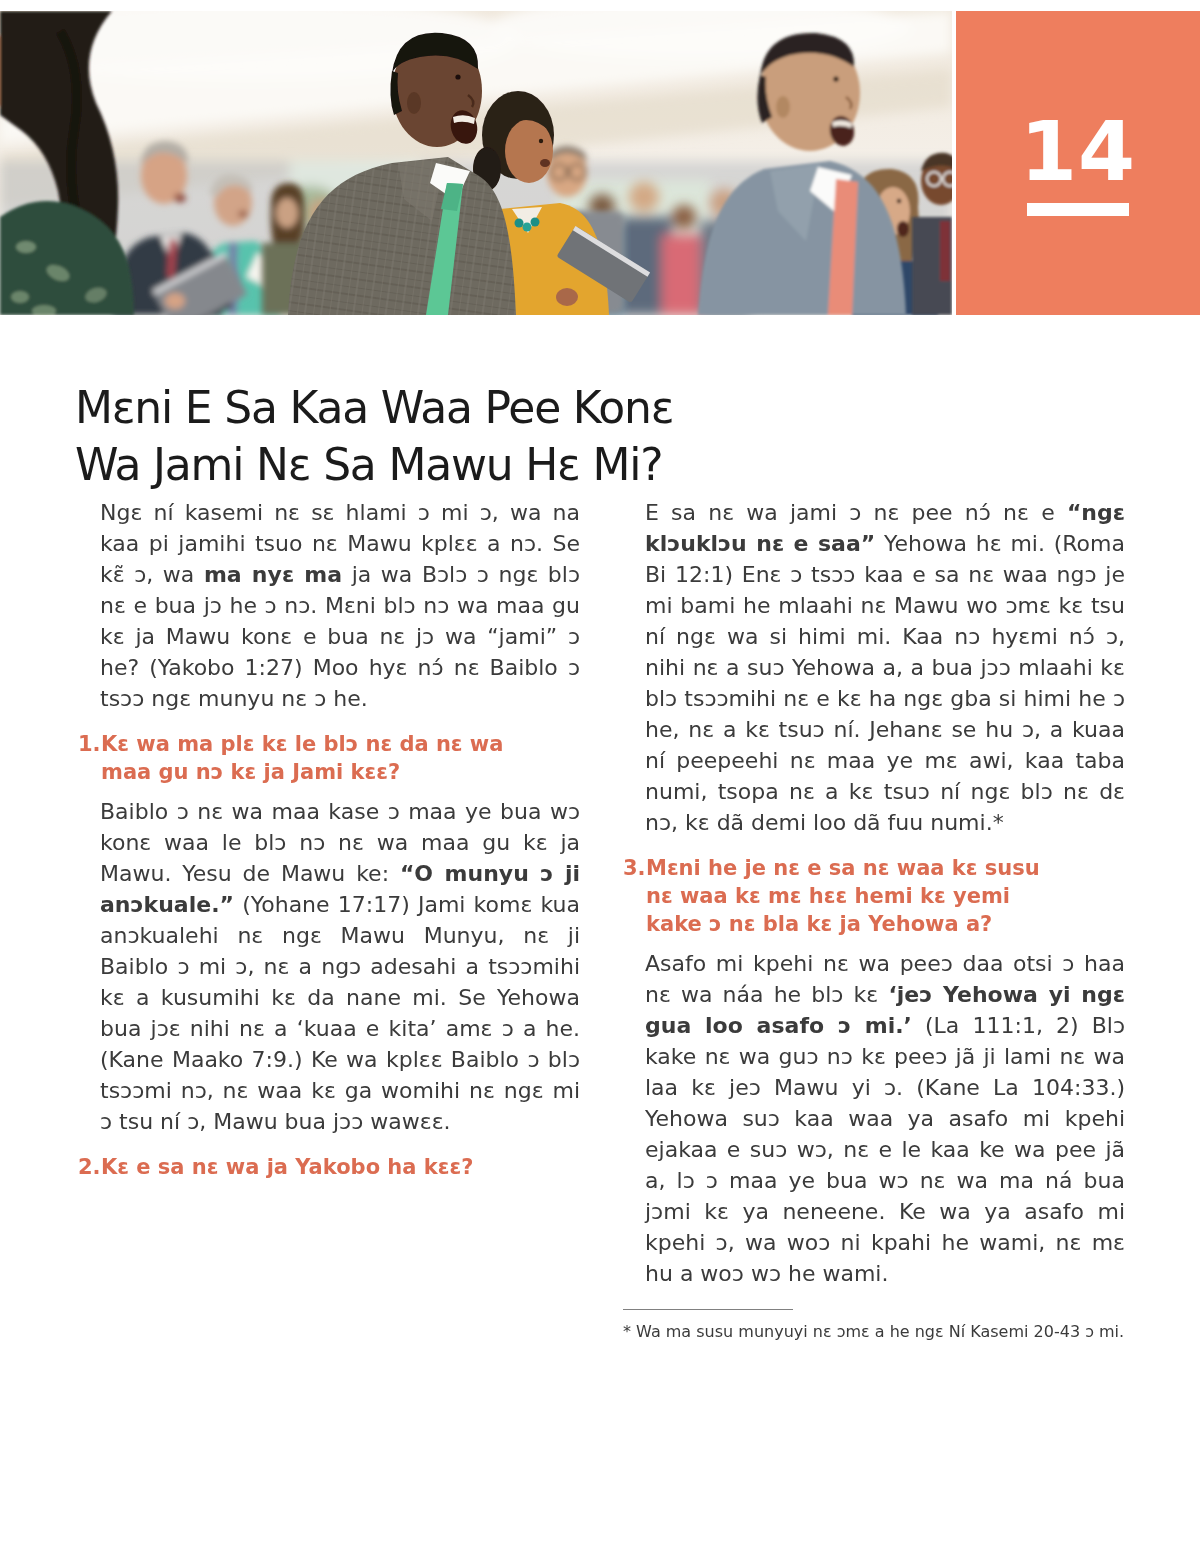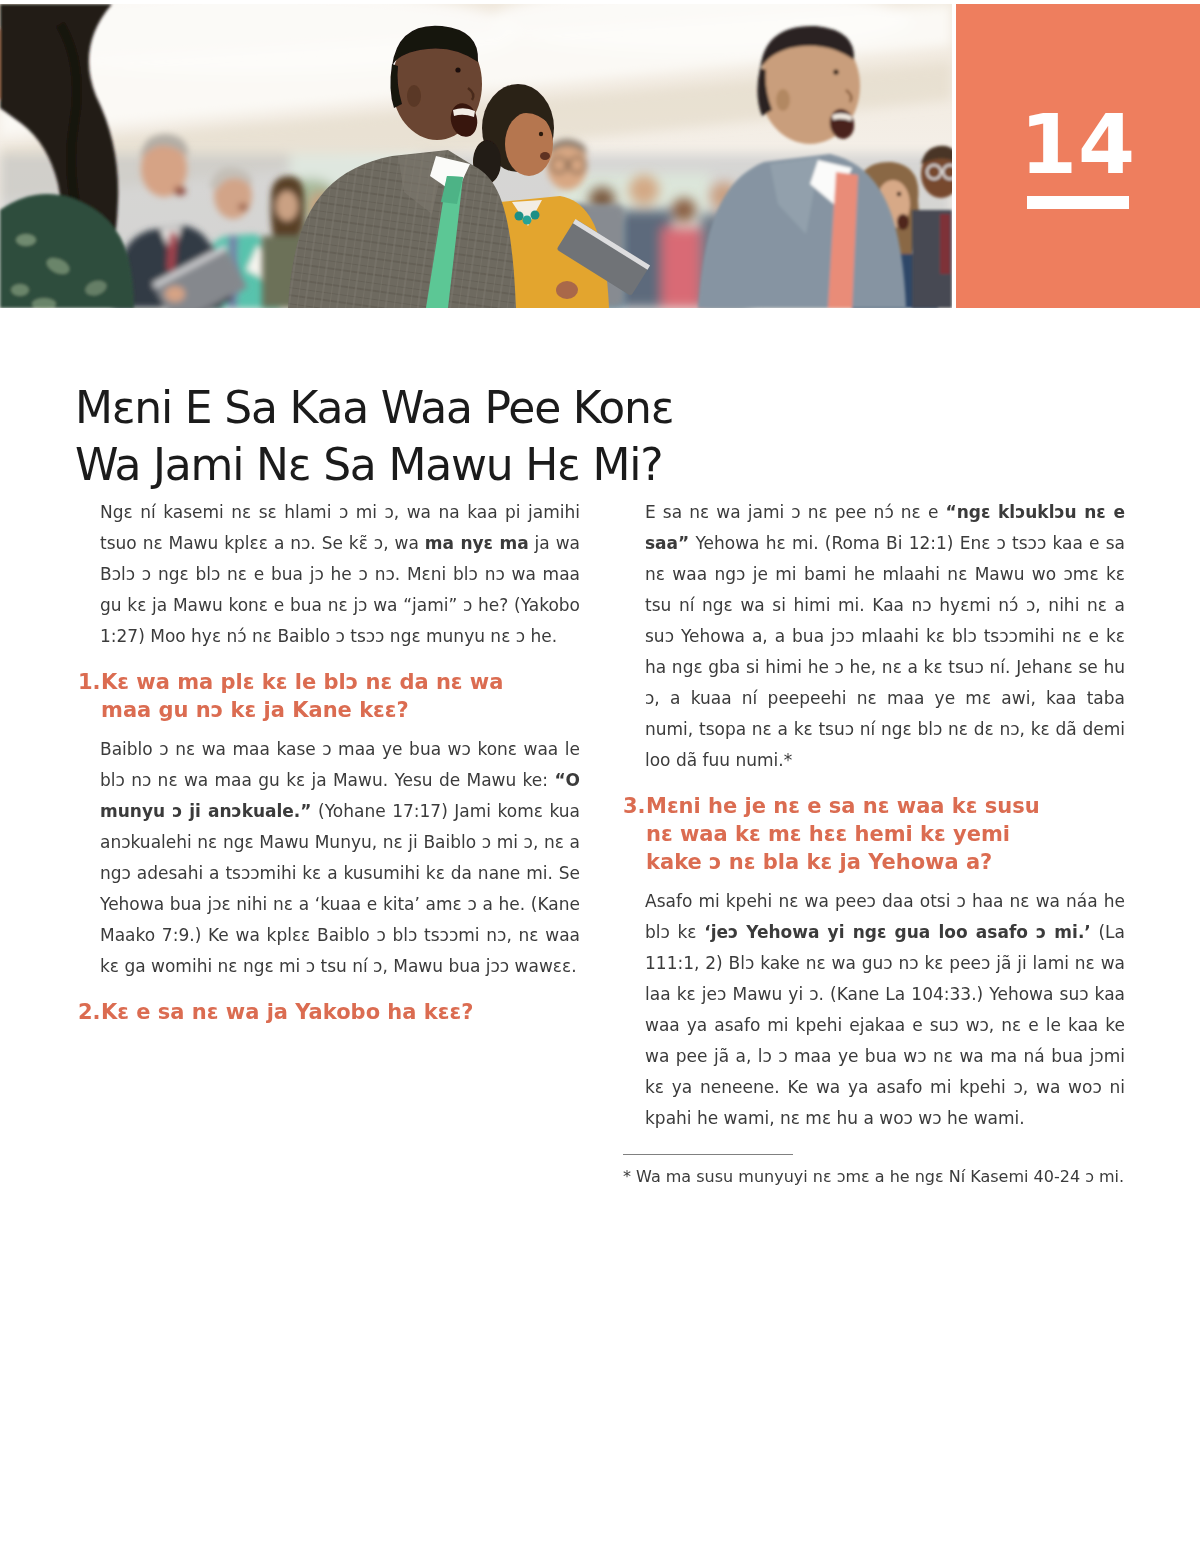--- a/index.html
+++ b/index.html
@@ -1,33 +1,33 @@
 <!DOCTYPE html>
 <html style="--accent: #db6c51; --block: #ee7e5e; --title: #1b1b1b; --body: #3b3b3b;"><head>
 <meta charset="utf-8">
 <style>
   html,body{margin:0;padding:0;background:#ffffff;}
   .page{position:relative;width:1200px;height:1543px;background:#ffffff;overflow:hidden;
         font-family:"DejaVu Sans","Liberation Sans",sans-serif;}
   
-  .hero{position:absolute;left:0;top:4px;width:1200px;height:292px;}
+  .hero{position:absolute;left:0;top:11px;width:1200px;height:292px;}
   .photo{position:absolute;left:0;top:0;display:block;}
   .badge{position:absolute;left:956px;top:0;width:244px;height:304px;background:var(--block,#ee7e5e);
          display:flex;flex-direction:column;align-items:center;justify-content:center;}
   .lesson-num{color:#ffffff;font-size:82px;font-weight:700;line-height:1;letter-spacing:1px;}
   .lesson-underline{width:102px;height:13px;background:#ffffff;margin-top:10px;}
   
   .title{position:absolute;left:75px;top:350px;color:var(--title,#1b1b1b);
          font-weight:400;font-size:44px;line-height:57px;letter-spacing:-1.2px;}
   .title .tline{display:block;}
   
   .columns{position:absolute;left:75px;top:497px;width:1050px;display:flex;gap:40px;}
   .col{width:505px;box-sizing:border-box;}
   .para{margin:0 0 14px 0;padding-left:25px;text-align:justify;
-        font-size:17px;line-height:31px;color:var(--body,#3b3b3b);}
+        font-size:22px;line-height:31px;color:var(--body,#3b3b3b);}
   .para strong{font-weight:700;}
   .qheading{display:flex;margin:16px 0 10px 0;padding-left:3px;
             color:var(--accent,#db6c51);font-weight:700;font-size:21px;line-height:28px;}
   .qnum{width:23px;flex:none;}
   .qtext{flex:0 1 auto;max-width:425px;}
   
   .footnote{margin-top:20px;padding-left:3px;}
   .footnote-rule{width:170px;border-top:1.5px solid #808080;margin-bottom:10px;}
   .fn-text{margin:0;font-size:16px;line-height:23px;color:var(--body,#3b3b3b);}
 </style>
@@ -229,38 +229,38 @@
     <span class="tline">Mɛni E Sa Kaa Waa Pee Konɛ</span>
     <span class="tline">Wa Jami Nɛ Sa Mawu Hɛ Mi?</span>
   </h1>
 
   <main class="columns">
     <div class="col">
       <p class="para">Ngɛ ní kasemi nɛ sɛ hlami ɔ mi ɔ, wa na kaa pi jamihi tsuo nɛ Mawu kplɛɛ a nɔ. Se kɛ̃ ɔ, wa <strong>ma nyɛ ma</strong> ja wa Bɔlɔ ɔ ngɛ blɔ nɛ e bua jɔ he ɔ nɔ. Mɛni blɔ nɔ wa maa gu kɛ ja Mawu konɛ e bua nɛ jɔ wa “jami” ɔ he? (Yakobo 1:27) Moo hyɛ nɔ́ nɛ Baiblo ɔ tsɔɔ ngɛ munyu nɛ ɔ he.</p>
 
       <div class="qheading">
         <span class="qnum">1.</span>
-        <span class="qtext">Kɛ wa ma plɛ kɛ le blɔ nɛ da nɛ wa maa gu nɔ kɛ ja Kane kɛɛ?</span>
+        <span class="qtext">Kɛ wa ma plɛ kɛ le blɔ nɛ da nɛ wa maa gu nɔ kɛ ja Jami kɛɛ?</span>
       </div>
       <p class="para">Baiblo ɔ nɛ wa maa kase ɔ maa ye bua wɔ konɛ waa le blɔ nɔ nɛ wa maa gu kɛ ja Mawu. Yesu de Mawu ke: <strong>“O munyu ɔ ji anɔkuale.”</strong> (Yohane 17:17) Jami komɛ kua anɔkualehi nɛ ngɛ Mawu Munyu, nɛ ji Baiblo ɔ mi ɔ, nɛ a ngɔ adesahi a tsɔɔmihi kɛ a kusumihi kɛ da nane mi. Se Yehowa bua jɔɛ nihi nɛ a ‘kuaa e kita’ amɛ ɔ a he. (Kane Maako 7:9.) Ke wa kplɛɛ Baiblo ɔ blɔ tsɔɔmi nɔ, nɛ waa kɛ ga womihi nɛ ngɛ mi ɔ tsu ní ɔ, Mawu bua jɔɔ wawɛɛ.</p>
 
       <div class="qheading">
         <span class="qnum">2.</span>
         <span class="qtext">Kɛ e sa nɛ wa ja Yakobo ha kɛɛ?</span>
       </div>
     </div>
 
     <div class="col">
       <p class="para">E sa nɛ wa jami ɔ nɛ pee nɔ́ nɛ e <strong>“ngɛ klɔuklɔu nɛ e saa”</strong> Yehowa hɛ mi. (Roma Bi 12:1) Enɛ ɔ tsɔɔ kaa e sa nɛ waa ngɔ je mi bami he mlaahi nɛ Mawu wo ɔmɛ kɛ tsu ní ngɛ wa si himi mi. Kaa nɔ hyɛmi nɔ́ ɔ, nihi nɛ a suɔ Yehowa a, a bua jɔɔ mlaahi kɛ blɔ tsɔɔmihi nɛ e kɛ ha ngɛ gba si himi he ɔ he, nɛ a kɛ tsuɔ ní. Jehanɛ se hu ɔ, a kuaa ní peepeehi nɛ maa ye mɛ awi, kaa taba numi, tsopa nɛ a kɛ tsuɔ ní ngɛ blɔ nɛ dɛ nɔ, kɛ dã demi loo dã fuu numi.*</p>
 
       <div class="qheading">
         <span class="qnum">3.</span>
         <span class="qtext">Mɛni he je nɛ e sa nɛ waa kɛ susu nɛ waa kɛ mɛ hɛɛ hemi kɛ yemi kake ɔ nɛ bla kɛ ja Yehowa a?</span>
       </div>
       <p class="para">Asafo mi kpehi nɛ wa peeɔ daa otsi ɔ haa nɛ wa náa he blɔ kɛ <strong>‘jeɔ Yehowa yi ngɛ gua loo asafo ɔ mi.’</strong> (La 111:1, 2) Blɔ kake nɛ wa guɔ nɔ kɛ peeɔ jã ji lami nɛ wa laa kɛ jeɔ Mawu yi ɔ. (Kane La 104:33.) Yehowa suɔ kaa waa ya asafo mi kpehi ejakaa e suɔ wɔ, nɛ e le kaa ke wa pee jã a, lɔ ɔ maa ye bua wɔ nɛ wa ma ná bua jɔmi kɛ ya neneene. Ke wa ya asafo mi kpehi ɔ, wa woɔ ni kpahi he wami, nɛ mɛ hu a woɔ wɔ he wami.</p>
 
       <div class="footnote">
         <div class="footnote-rule"></div>
-        <p class="fn-text"><span>*</span> <span>Wa ma susu munyuyi nɛ ɔmɛ a he ngɛ Ní Kasemi 40-24 ɔ mi.</span></p>
+        <p class="fn-text"><span>*</span> <span>Wa ma susu munyuyi nɛ ɔmɛ a he ngɛ Ní Kasemi 20-43 ɔ mi.</span></p>
       </div>
     </div>
   </main>
 </div>
 
 </body></html>

